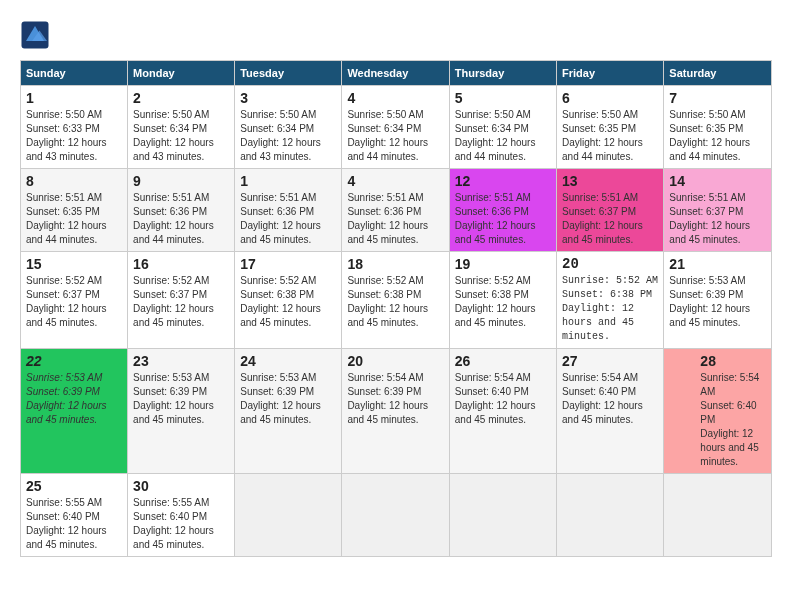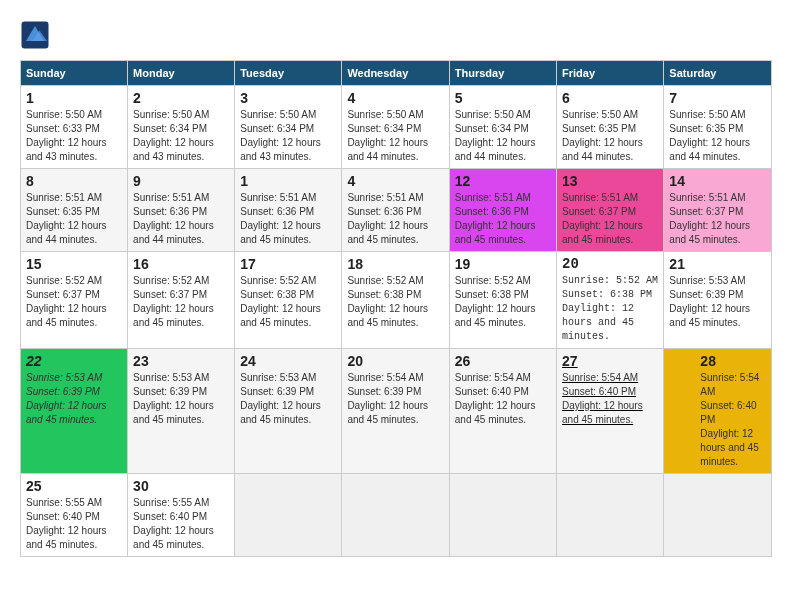--- a/index.html
+++ b/index.html
@@ -226,25 +226,25 @@
           <div class="day-info">Sunrise: 5:53 AM<br>Sunset: 6:39 PM<br>Daylight: 12 hours and 45 minutes.</div>
         </td>
         <td style="background: rgb(245, 245, 245);">
           <span class="day-num">20</span>
           <div class="day-info">Sunrise: 5:54 AM<br>Sunset: 6:39 PM<br>Daylight: 12 hours and 45 minutes.</div>
         </td>
         <td style="background: rgb(245, 245, 245);">
           <span class="day-num">26</span>
           <div class="day-info">Sunrise: 5:54 AM<br>Sunset: 6:40 PM<br>Daylight: 12 hours and 45 minutes.</div>
         </td>
-        <td style="background: rgb(245, 245, 245); text-decoration: underline;">
+        <td style="background: rgb(245, 245, 245);">
           <span class="day-num">27</span>
           <div class="day-info">Sunrise: 5:54 AM<br>Sunset: 6:40 PM<br>Daylight: 12 hours and 45 minutes.</div>
         </td>
-        <td style="background: #eab308; padding-left: 36px;">
+        <td style="background: #fca5a5; padding-left: 36px;">
           <span class="day-num">28</span>
           <div class="day-info">Sunrise: 5:54 AM<br>Sunset: 6:40 PM<br>Daylight: 12 hours and 45 minutes.</div>
         </td>
       </tr>
       <tr>
         <td style="background: rgb(255, 255, 255);">
           <span class="day-num">25</span>
           <div class="day-info">Sunrise: 5:55 AM<br>Sunset: 6:40 PM<br>Daylight: 12 hours and 45 minutes.</div>
         </td>
         <td style="background: rgb(255, 255, 255);">

